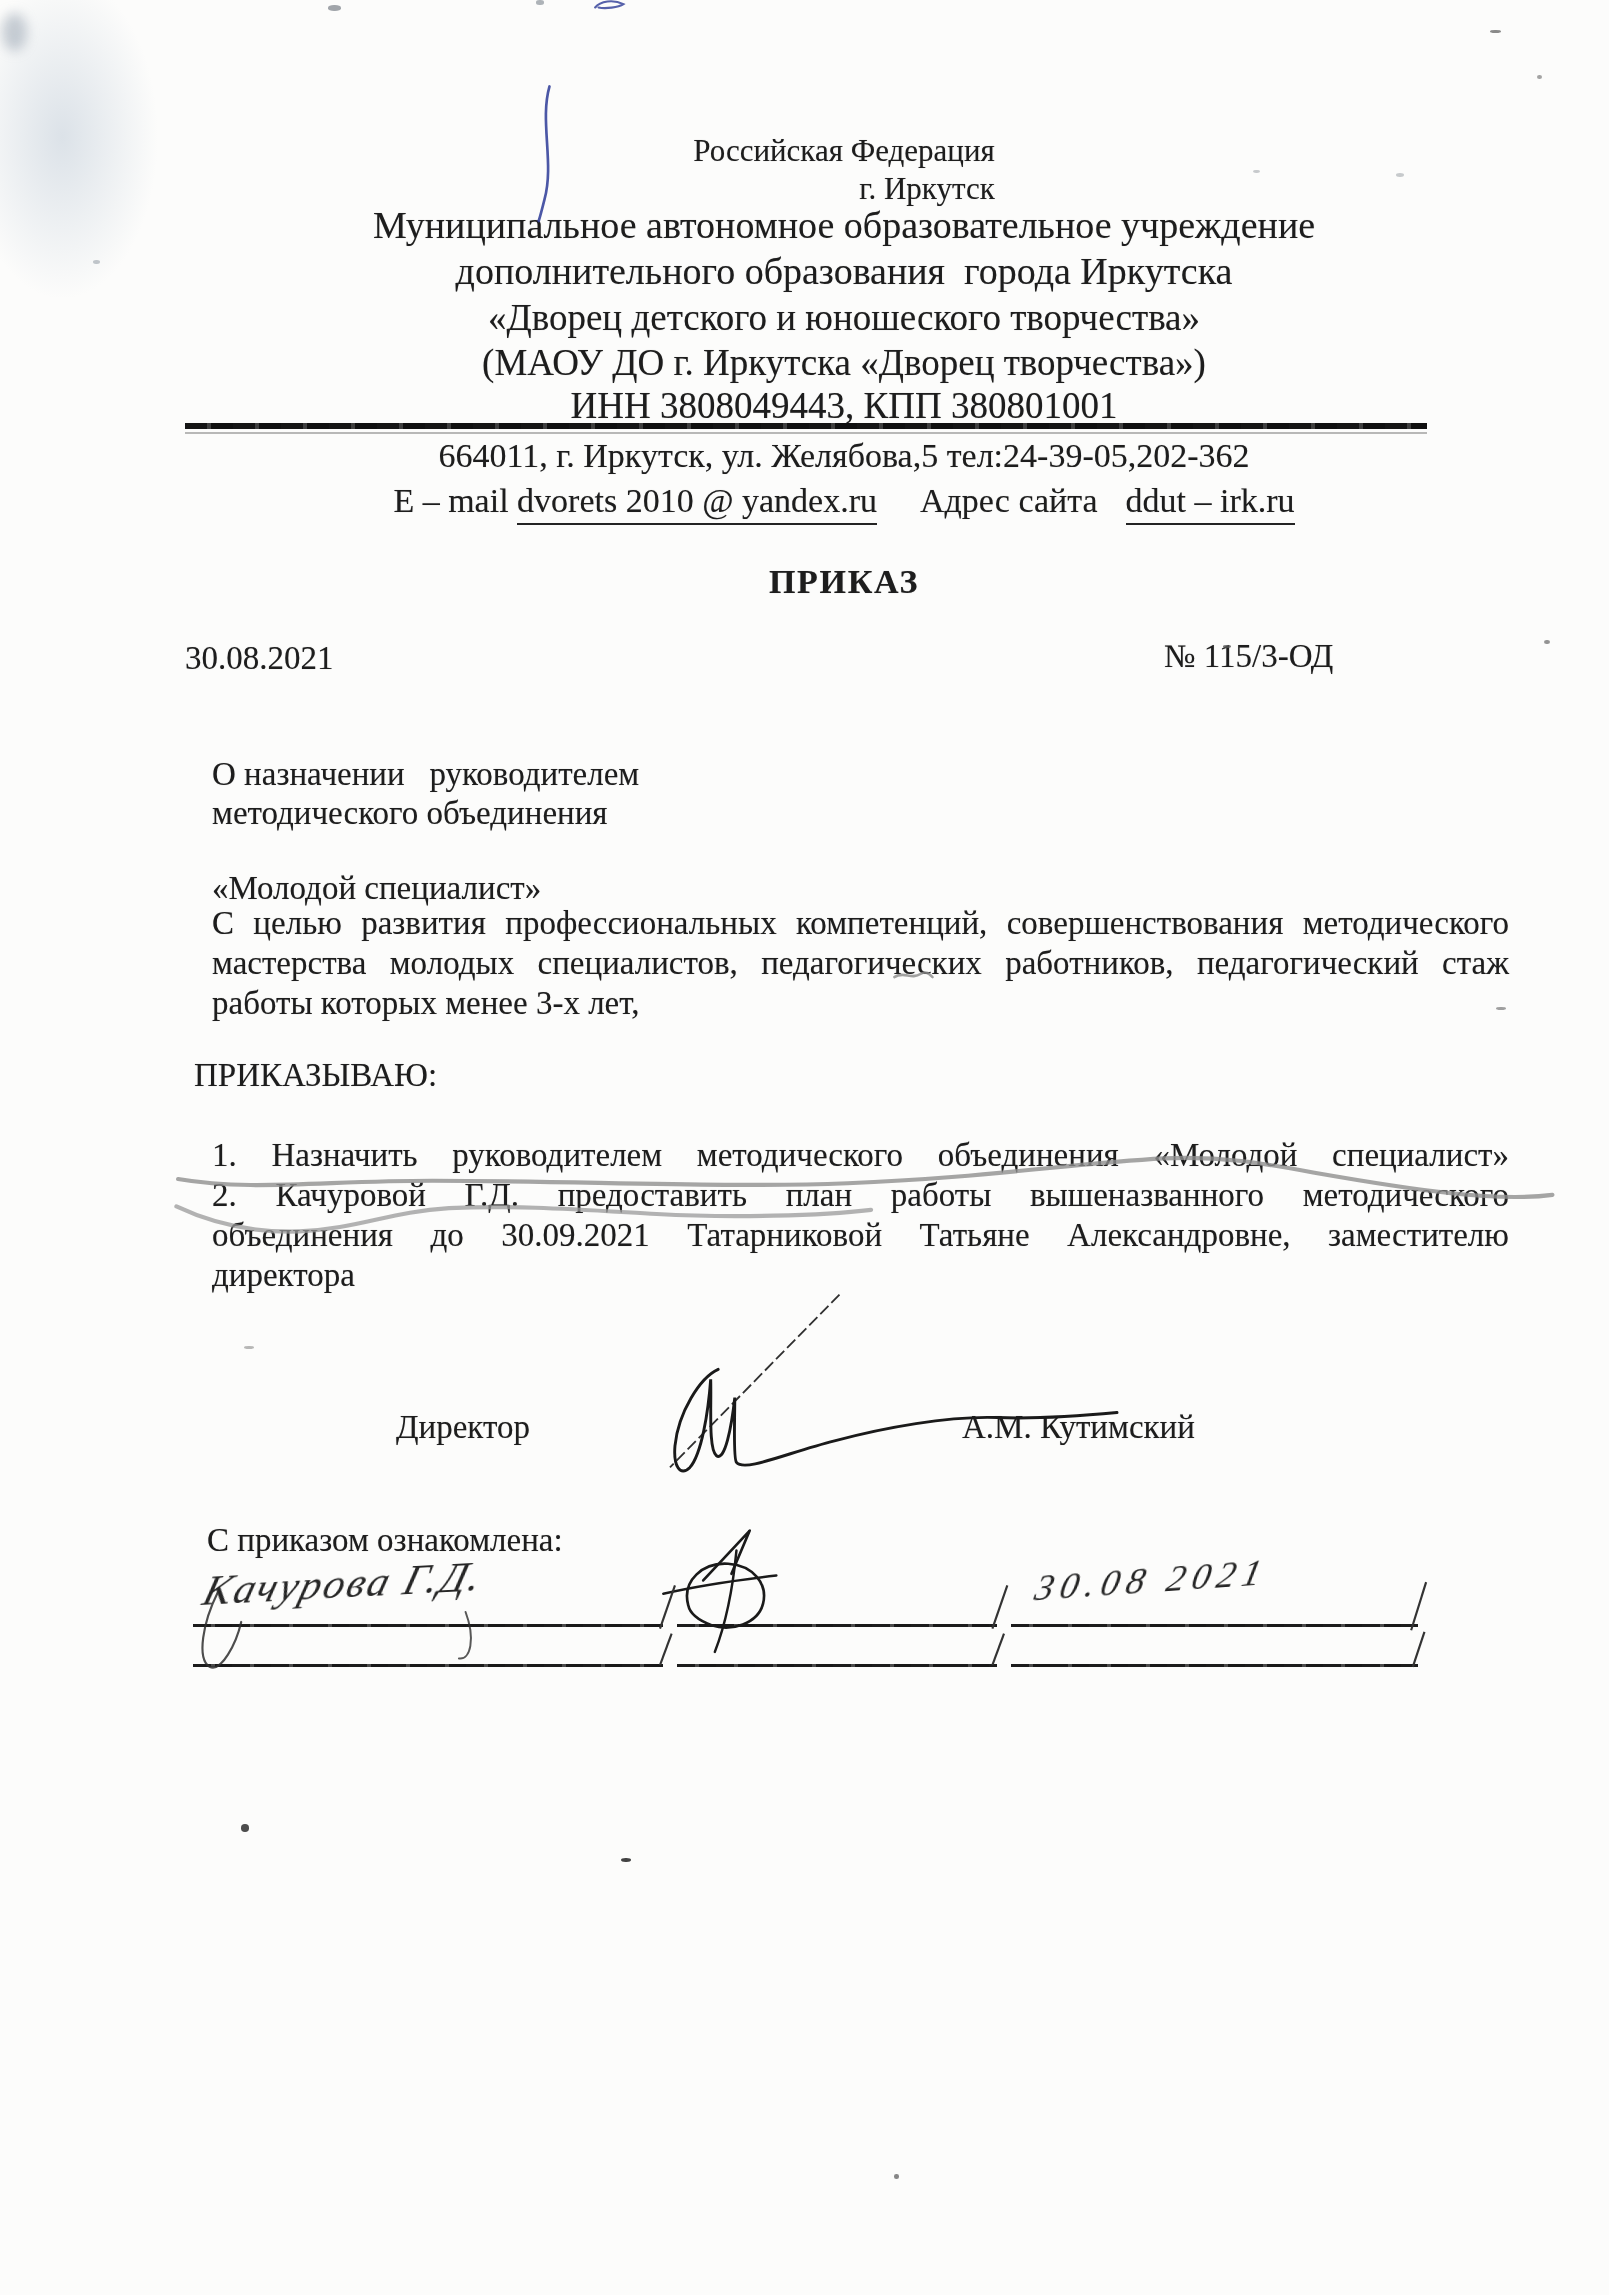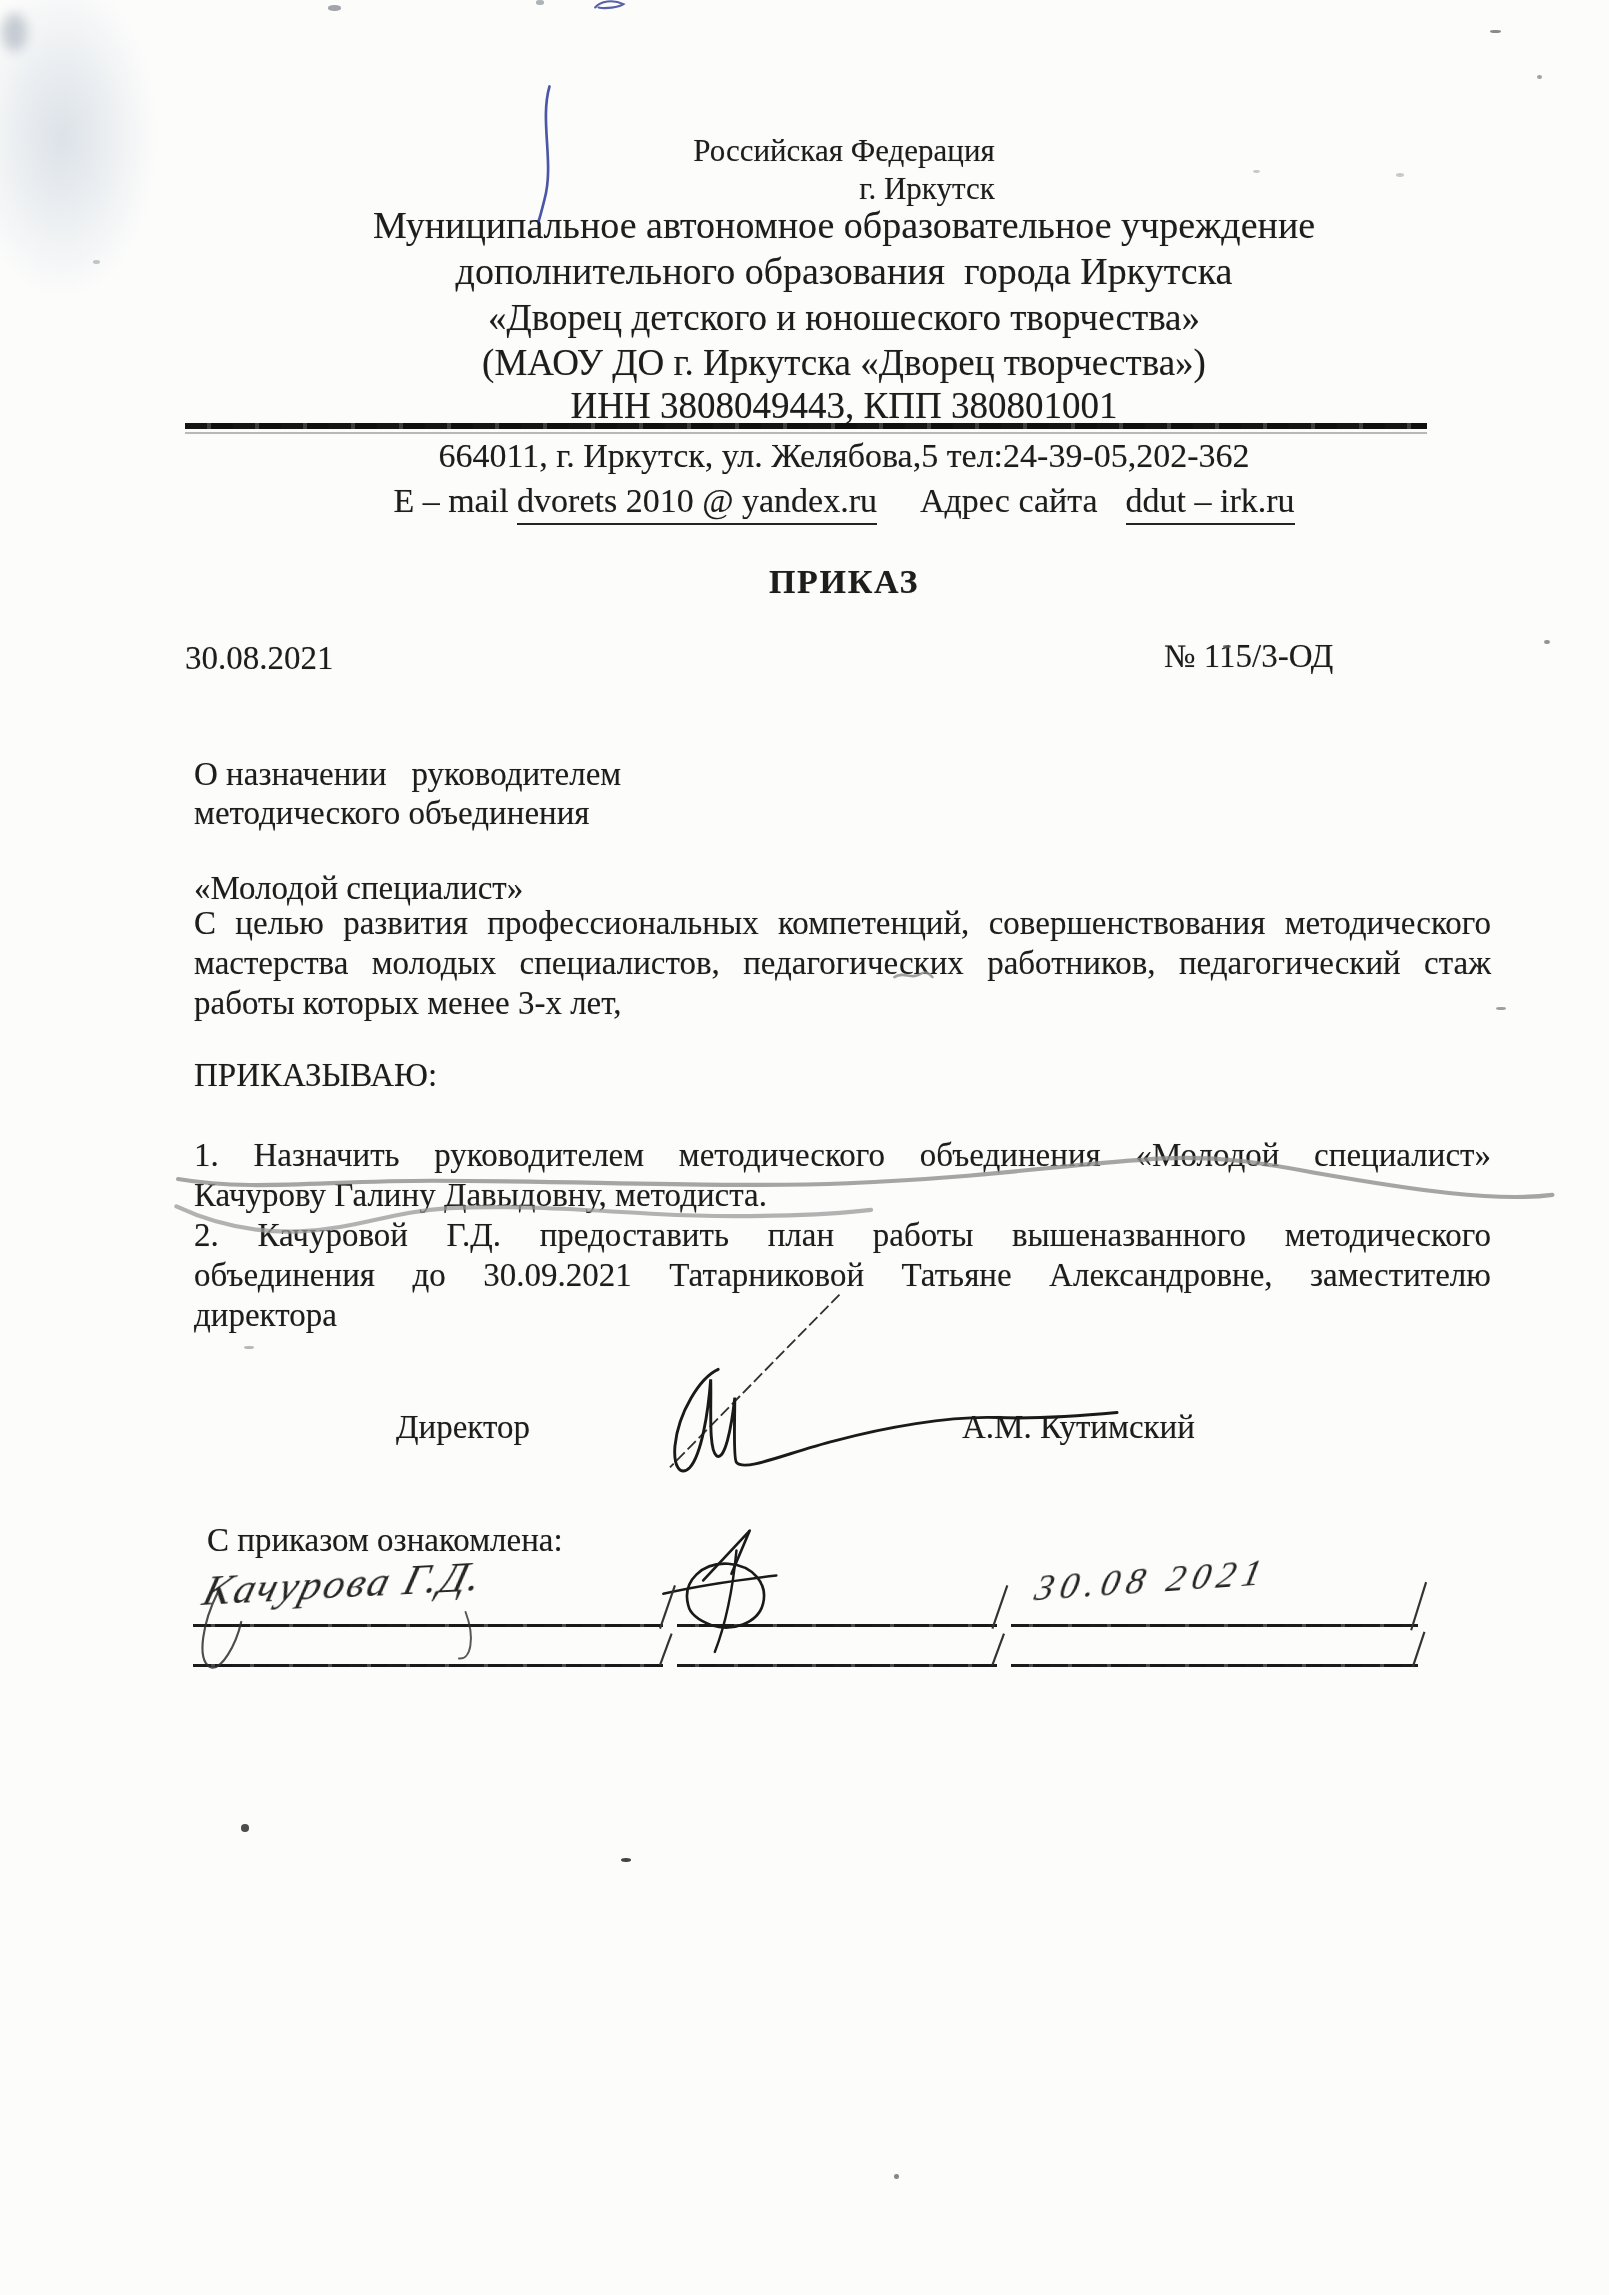--- a/index.html
+++ b/index.html
@@ -4,21 +4,21 @@
 <style>
   html,body{margin:0;padding:0;}
   .page{
     position:relative; width:1610px; height:2295px;
     background:#fcfcfb; overflow:hidden;
     font-family:"Liberation Serif","DejaVu Serif",serif;
     color:#1d1d1d;
   }
   .t{position:absolute; white-space:pre; text-shadow:0 0 0.8px rgba(30,30,30,.38);}
   .ctr{left:75px; width:1538px; text-align:center;}
-  .block{position:absolute; left:194px; width:1297px; font-size:33px; line-height:40px; text-shadow:0 0 0.8px rgba(30,30,30,.38);}
+  .block{position:absolute; left:212px; width:1297px; font-size:33px; line-height:40px; text-shadow:0 0 0.8px rgba(30,30,30,.38);}
   .jline{text-align:justify; text-align-last:justify;}
   .hdr-small{font-size:31px;}
   .hdr-big{font-size:38px;}
   .hdr-mid{font-size:37px;}
   .addr{font-size:34px;}
   .order-title{font-size:34px; font-weight:bold; letter-spacing:1.7px;}
   .body-size{font-size:33px;}
   .rule{position:absolute; left:185px; width:1242px; height:5.8px;
     background:repeating-linear-gradient(90deg,#151515 0 21.6px,#3f3f3f 21.6px 26px,#101010 26px 48px);}
   .rule-echo{position:absolute; left:185px; width:1242px; height:1.7px; background:#8b8b8b; opacity:.6;}
@@ -78,21 +78,20 @@
   <div class="block" style="top:903px;">
     <div class="jline">С целью  развития профессиональных компетенций, совершенствования методического</div>
     <div class="jline">мастерства молодых специалистов, педагогических работников, педагогический стаж</div>
     <div>работы которых менее 3-х лет,</div>
   </div>
 
   <div class="t body-size" style="top:1057px; left:194px;text-align:center;">ПРИКАЗЫВАЮ:</div>
 
   <div class="block" style="top:1135px;">
     <div class="jline">1.  Назначить руководителем методического объединения «Молодой специалист»</div>
-    <div>Качурову Галину Давыдовну, методиста.</div>
     <div class="jline">2. Качуровой Г.Д.   предоставить план работы вышеназванного методического</div>
     <div class="jline">объединения   до 30.09.2021 Татарниковой Татьяне Александровне, заместителю</div>
     <div>директора</div>
   </div>
 
   <div class="t body-size" style="top:1409px; left:396px;">Директор</div>
   <div class="t body-size" style="top:1409px; left:962px;">А.М. Кутимский</div>
 
   <div class="t body-size" style="top:1522px; left:207px;">С приказом ознакомлена:</div>
 

